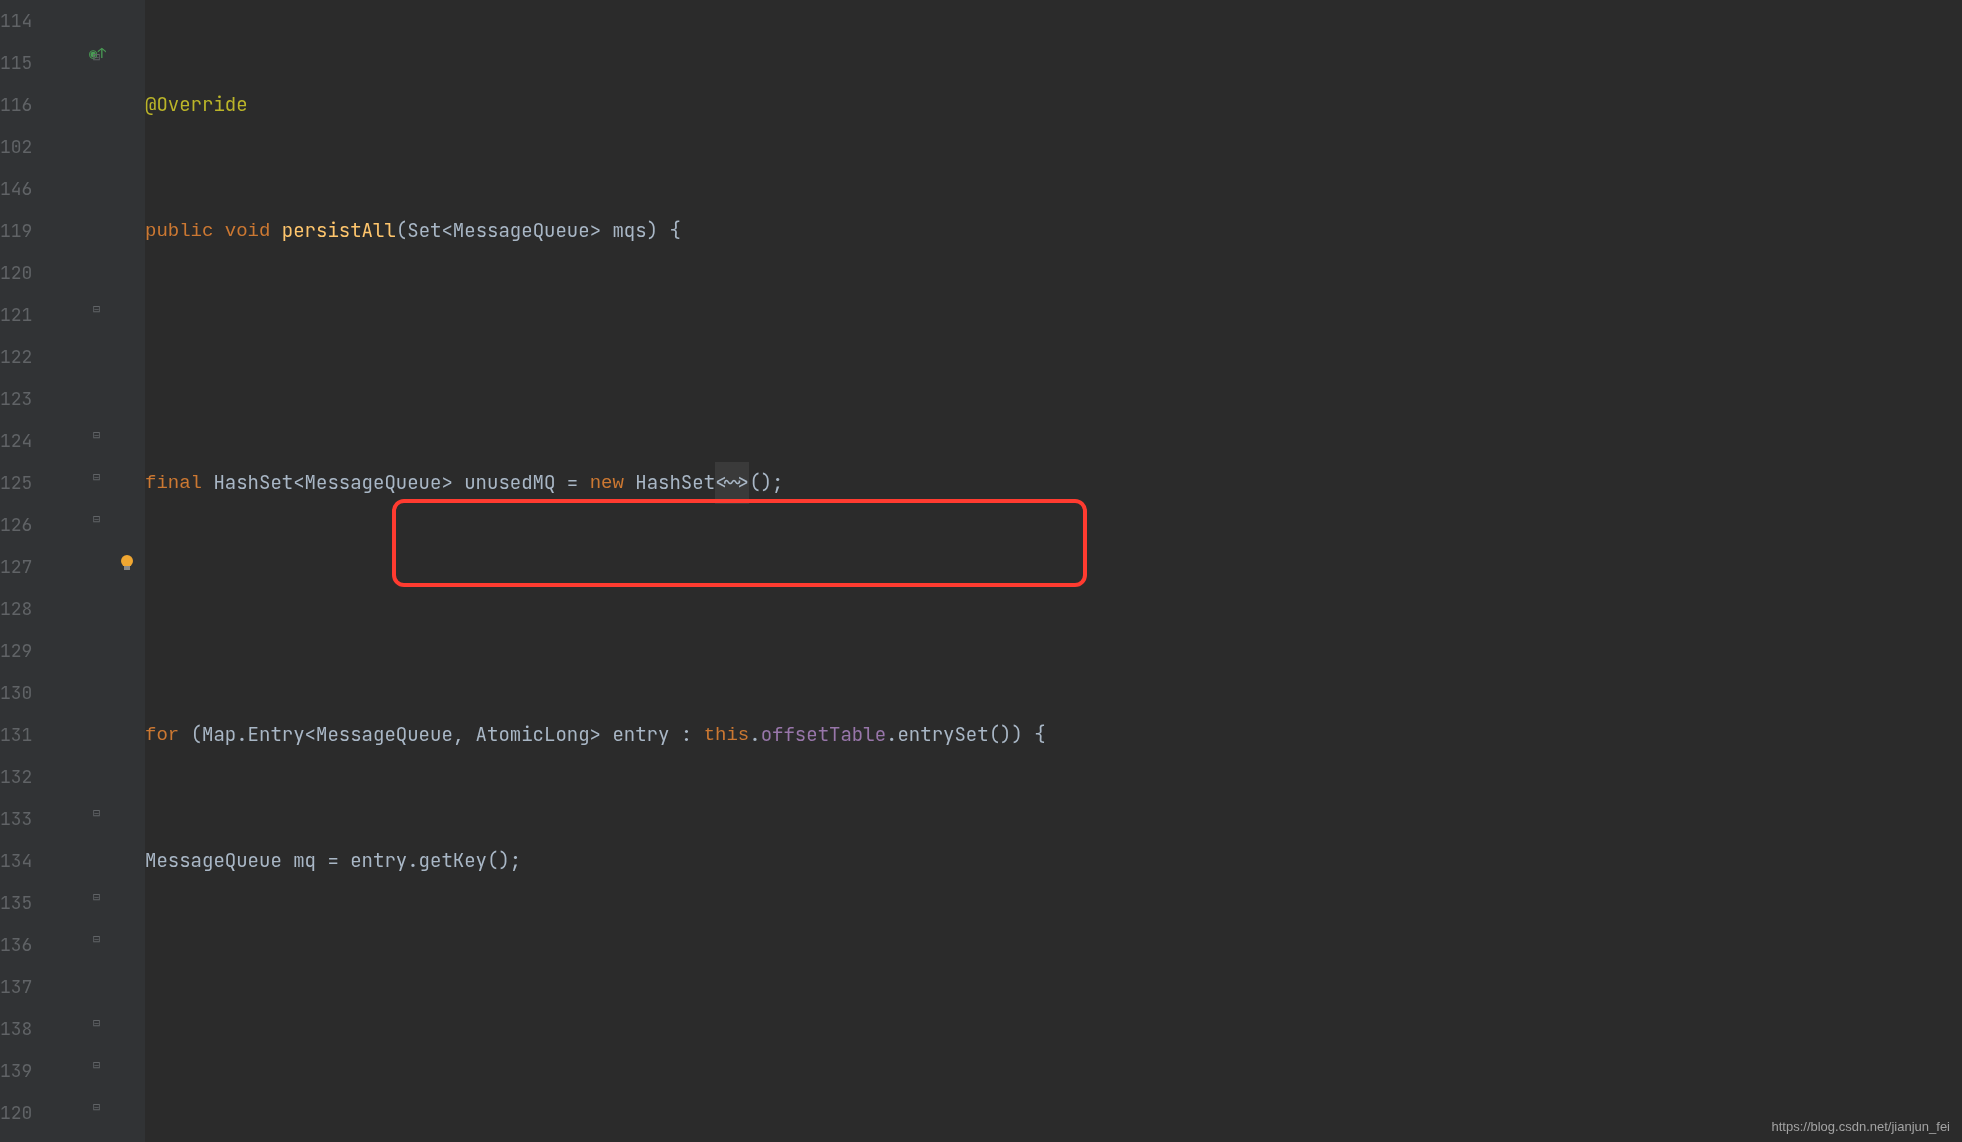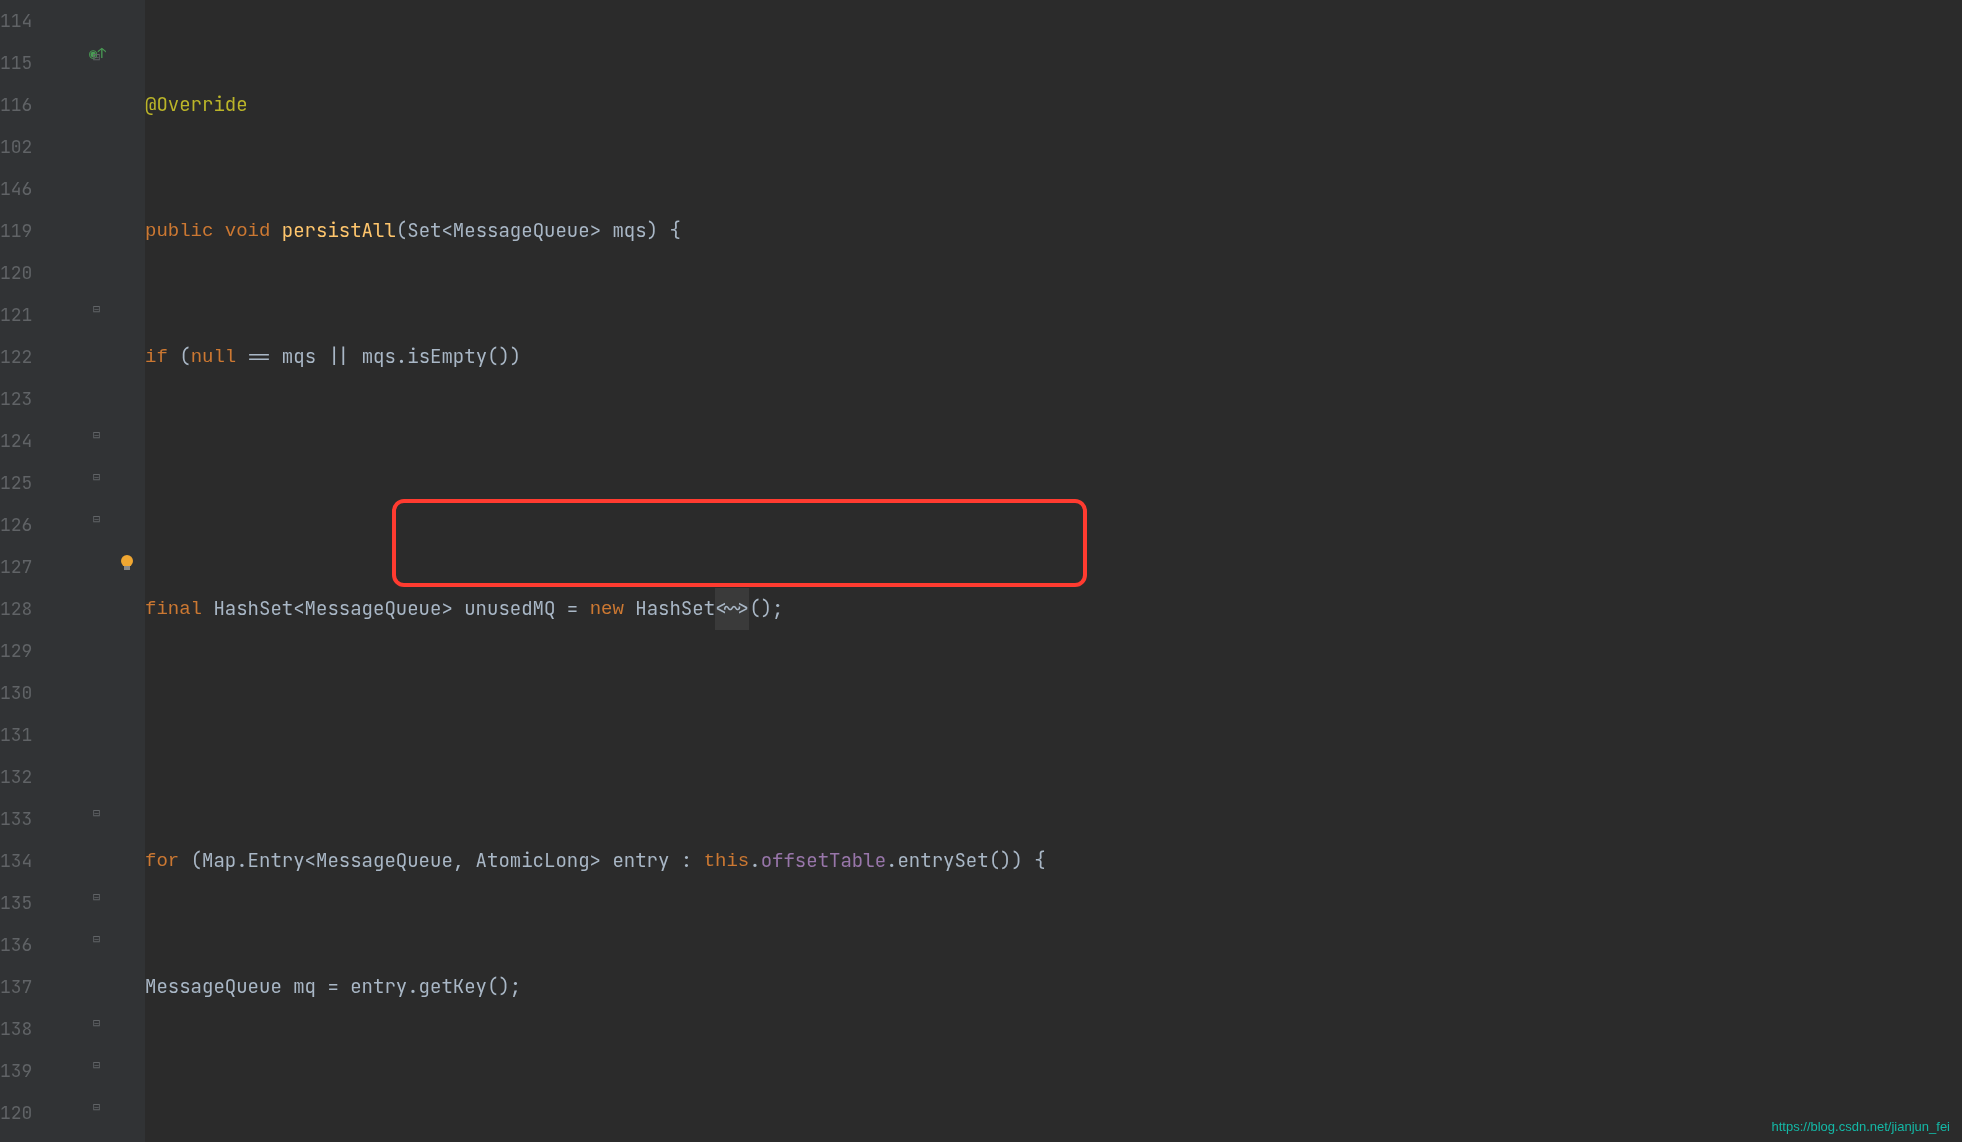--- a/index.html
+++ b/index.html
@@ -64,21 +64,21 @@
     .green-mark {
       position: absolute;
       left: 4px;
       color: #499c54;
       font-size: 14px;
     }
     .watermark {
       position: absolute;
       bottom: 8px;
       right: 12px;
-      color: #14b8a6;
+      color: #a3a3a3;
       font-size: 13px;
       font-family: Arial, sans-serif;
     }
   </style>
 </head>
 <body>
 
 <div class="editor">
   <div class="gutter">
     <div class="line">114</div>
@@ -127,21 +127,20 @@
     <span class="fold-icon" style="top:889px;">⊟</span>
     <span class="fold-icon" style="top:931px;">⊟</span>
     <span class="fold-icon" style="top:1015px;">⊟</span>
     <span class="fold-icon" style="top:1057px;">⊟</span>
     <span class="fold-icon" style="top:1099px;">⊟</span>
   </div>
 
   <div class="code-area">
     <div class="line">    <span class="annotation">@Override</span></div>
     <div class="line">    <span class="kw">public void</span><span class="method"> persistAll</span><span>(Set&lt;MessageQueue&gt; mqs) {</span></div>
-    <div class="line">        <span class="kw">if</span><span> (</span><span class="kw">null</span><span> == mqs || mqs.isEmpty())</span></div>
     <div class="line"></div>
     <div class="line">        <span class="kw">final</span><span> HashSet&lt;MessageQueue&gt; unusedMQ = </span><span class="kw">new</span><span> HashSet</span><span style="background:#3a3a3a;">&lt;~&gt;</span><span>();</span></div>
     <div class="line"></div>
     <div class="line">        <span class="kw">for</span><span> (Map.Entry&lt;MessageQueue, AtomicLong&gt; entry : </span><span class="kw">this</span><span>.</span><span class="field">offsetTable</span><span>.entrySet()) {</span></div>
     <div class="line">            <span>MessageQueue mq = entry.getKey();</span></div>
     
     
     
     
     

